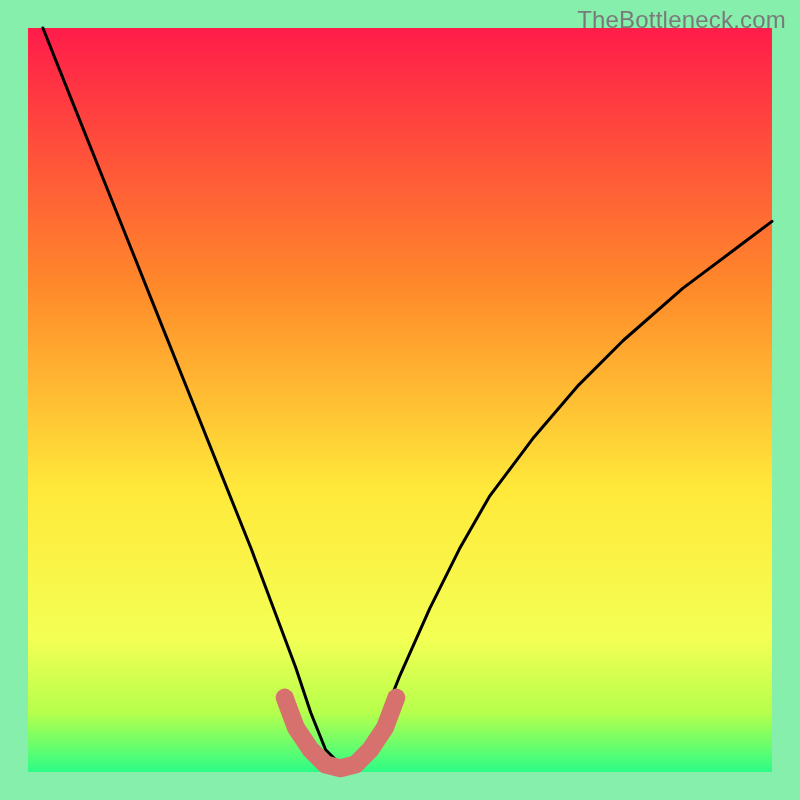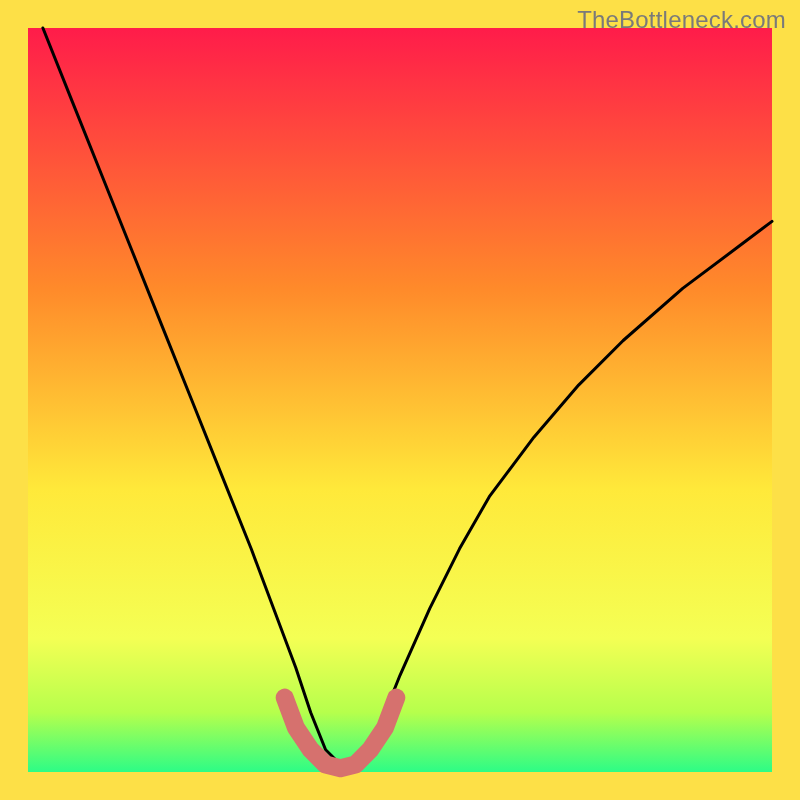--- a/index.html
+++ b/index.html
@@ -7,21 +7,21 @@
     padding: 0;
     width: 800px;
     height: 800px;
     background: #000;
     overflow: hidden;
   }
   .frame {
     position: relative;
     width: 800px;
     height: 800px;
-    background: #fde047;
+    background: #86efac;
   }
   .watermark {
     position: absolute;
     top: 6px;
     right: 14px;
     font-family: Arial, Helvetica, sans-serif;
     font-size: 24px;
     color: #7a7a7a;
     font-weight: 500;
     letter-spacing: 0.2px;

